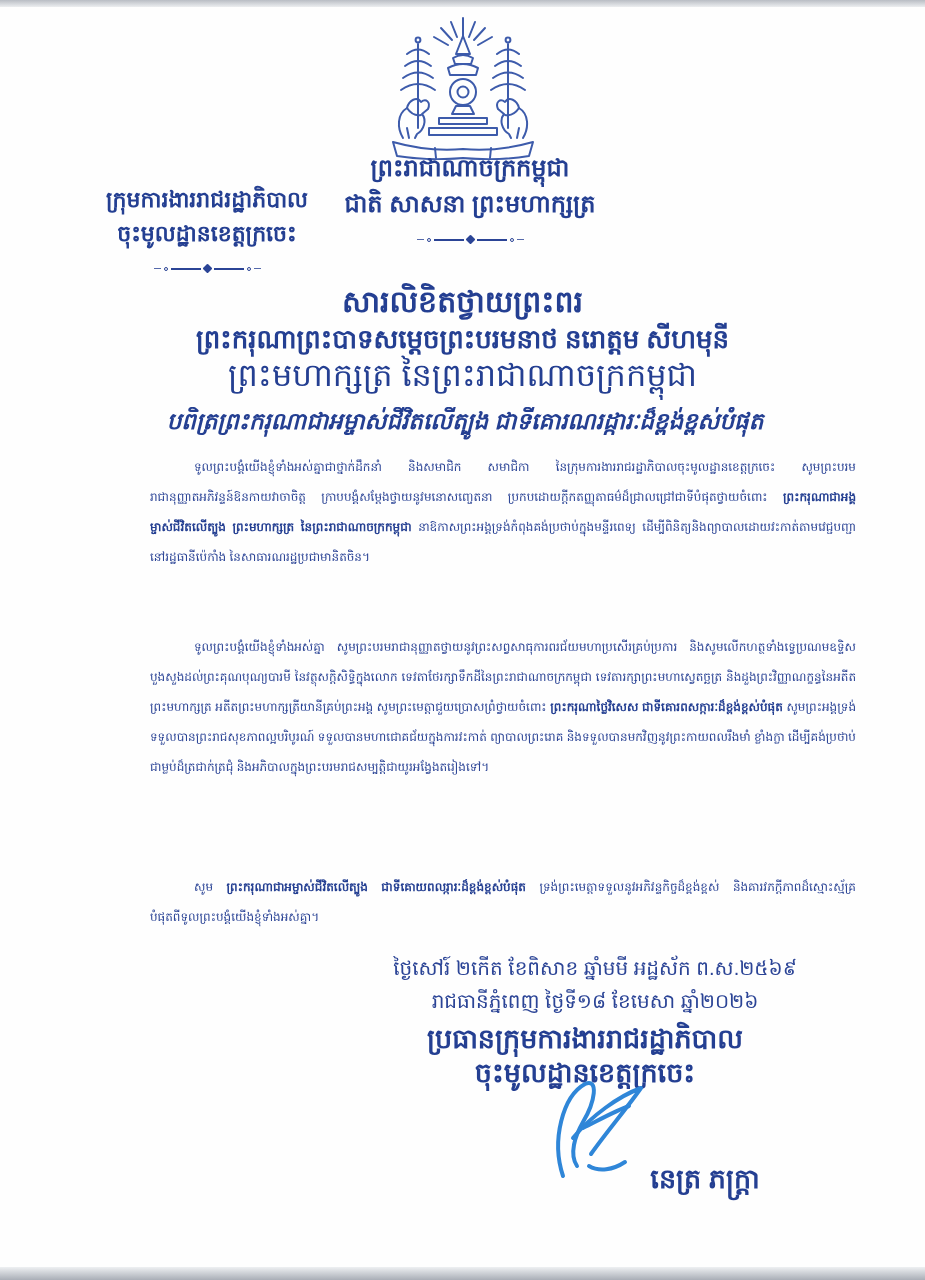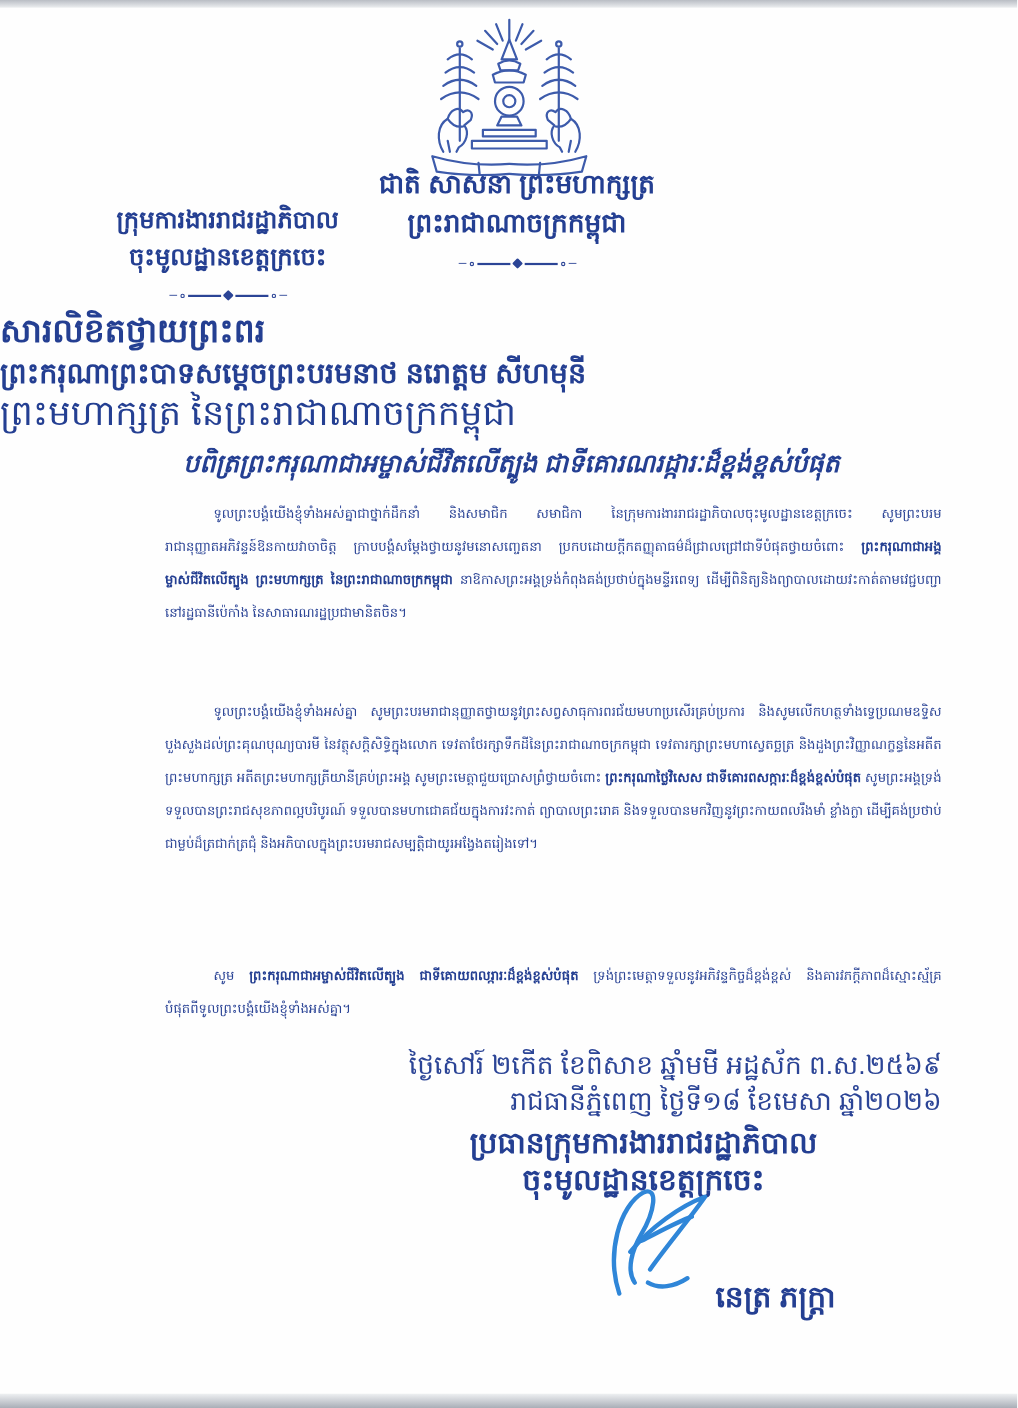--- a/index.html
+++ b/index.html
@@ -26,21 +26,21 @@
   .left-block{position:absolute;top:183px;left:48px;width:318px;text-align:center;}
   .left-line{font-size:22px;font-weight:bold;color:var(--ink-dark);line-height:34px;}
 
   .divider{display:flex;align-items:center;justify-content:center;gap:3px;margin-top:14px;}
   .divider .dash{width:7px;height:1px;background:var(--ink);opacity:.8;}
   .divider .line{width:30px;height:2px;background:var(--ink);}
   .divider .diamond{width:7px;height:7px;background:var(--ink);transform:rotate(45deg);border-radius:1px;}
   .divider .dot{width:4px;height:4px;border:1px solid var(--ink);border-radius:50%;}
 
   
-  .title-block{position:absolute;top:283px;left:0;width:925px;color:var(--ink-dark);}
+  .title-block{position:absolute;top:283px;left:0;width:925px;text-align:center;color:var(--ink-dark);}
   .title-1{font-size:30px;font-weight:bold;line-height:38px;}
   .title-2{font-size:26px;font-weight:bold;line-height:36px;}
   .title-3{font-size:32px;font-weight:normal;line-height:36px;}
 
   .salutation{
     position:absolute;top:407px;left:112px;width:706px;height:40px;overflow:hidden;
     font-size:23px;font-weight:bold;font-style:italic;text-align:center;color:var(--ink-dark);
   }
 
   
@@ -49,22 +49,22 @@
     font-size:12px;line-height:30px;text-align:justify;color:var(--ink);
     text-indent:44px;
     margin-left:38px;
   }
   .para .b{font-weight:bold;color:var(--ink-dark);}
   #para-1{top:452px;height:180px;}
   #para-2{top:632px;height:240px;}
   #para-3{top:872px;height:92px;}
 
   
-  .date-block{position:absolute;top:952px;left:366px;width:490px;text-align:right;
-    font-size:24px;line-height:33px;color:var(--ink);}
+  .date-block{position:absolute;top:952px;left:350px;width:490px;text-align:center;
+    font-size:20px;line-height:33px;color:var(--ink);}
   .sig-title-block{position:absolute;top:1022px;left:350px;width:470px;text-align:center;
     font-size:27px;font-weight:bold;line-height:34px;color:var(--ink-dark);}
   .signature-svg{position:absolute;top:1076px;left:533px;}
   .signer-name{position:absolute;top:1162px;left:560px;width:290px;text-align:center;
     font-size:27px;font-weight:bold;color:var(--ink-dark);}
 
   svg .st{stroke:#3d5bab;stroke-width:2;fill:none;stroke-linecap:round;stroke-linejoin:round;}
 </style>
 </head>
 <body>
@@ -124,22 +124,22 @@
         <path d="M154 128 L156 118"></path>
       </g>
 
       <path class="st" d="M30 132 Q65 142 100 139 Q135 142 170 132 L166 146 Q135 151 100 148 Q65 151 34 146 Z"></path>
       <line class="st" x1="72" y1="138" x2="73" y2="148"></line>
       <line class="st" x1="128" y1="138" x2="127" y2="148"></line>
     </svg>
   </div>
 
   <div class="kingdom-block">
+    <div class="kingdom-line">ព្រះរាជាណាចក្រកម្ពុជា</div>
     <div class="kingdom-line">ជាតិ សាសនា ព្រះមហាក្សត្រ</div>
-    <div class="kingdom-line">ព្រះរាជាណាចក្រកម្ពុជា</div>
     <div class="divider">
       <span class="dash"></span>
         <span class="dot"></span>
         <span class="line"></span>
         <span class="diamond"></span>
         <span class="line"></span>
         <span class="dot"></span>
         <span class="dash"></span>
     </div>
   </div>

